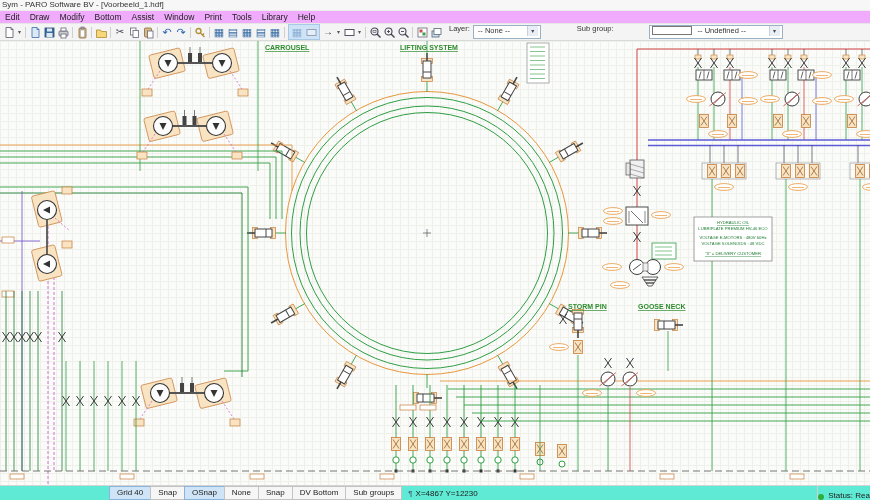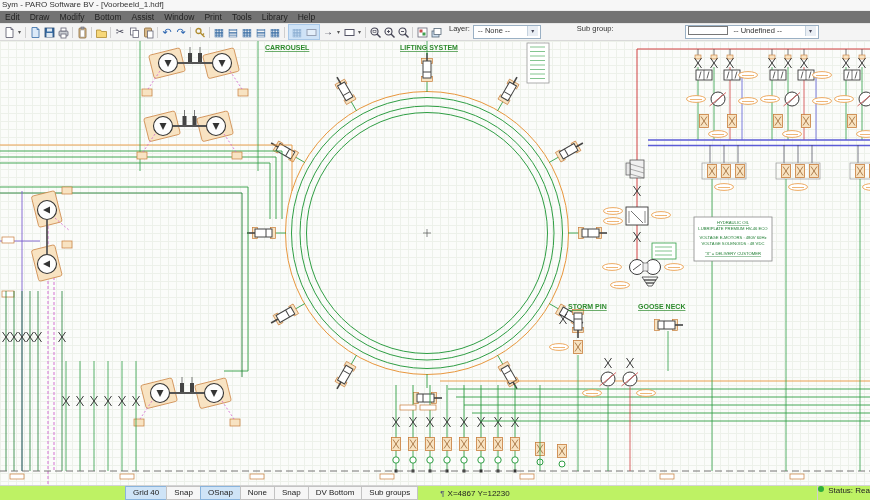--- a/index.html
+++ b/index.html
@@ -1,48 +1,48 @@
 <!DOCTYPE html>
 <html><head>
 <meta charset="utf-8">
 <style>
   html,body{margin:0;padding:0;}
   body{width:870px;height:500px;overflow:hidden;font-family:"Liberation Sans",sans-serif;background:#f0f0f0;}
   #app{width:870px;height:500px;display:flex;flex-direction:column;position:relative;}
   
   .titlebar{height:10px;background:#f7f7f7;font-size:8px;line-height:10px;color:#333;padding-left:2px;white-space:nowrap;border-bottom:1px solid #ececec;}
   
-  .menubar{height:12px;background:#737373;display:flex;align-items:center;font-size:8.5px;color:#222;border-bottom:1px solid #e6e6e6;}
+  .menubar{height:12px;background:#f0abfc;display:flex;align-items:center;font-size:8.5px;color:#222;border-bottom:1px solid #e6e6e6;}
   .menubar span{padding:0 5px;cursor:default;}
   
   .toolbar{height:16px;background:#f4f4f4;border-bottom:1px solid #d9d9d9;display:flex;align-items:center;padding-left:2px;}
   .tbtn{width:14px;height:14px;display:flex;align-items:center;justify-content:center;font-size:10px;line-height:14px;cursor:default;}
   .tbtn svg{display:block;}
   .tsep{width:1px;height:11px;background:#cfcfcf;margin:0 2px;flex:none;}
   .tcaret{width:7px;height:14px;font-size:6px;line-height:14px;color:#555;text-align:center;}
   .disgrp{display:flex;background:#cfe3f7;border:1px solid #a8c8e8;height:14px;align-items:center;padding:0 1px;margin:0 1px;}
   .disgrp .tbtn{opacity:.45;}
   .tlabel{font-size:7.5px;color:#333;margin:0 3px 8px 6px;}
   .combo{height:12px;border:1px solid #9ab0c4;background:#fff;font-size:7.5px;color:#333;display:flex;padding:0 2px;position:relative;}
   .combo .cval{flex:1;padding:0 2px;white-space:nowrap;}
   .combo .ccaret{width:10px;height:10px;background:#e9eef4;border-left:1px solid #c5d2de;font-size:6px;line-height:10px;text-align:center;color:#445;}
   .swatch{width:38px;height:7px;background:#fff;border:1px solid #777;margin-right:4px;flex:none;}
   
   #canvas{position:relative;flex:1;background-color:#fbfcfa;
     background-image:linear-gradient(#edf1ea 1px,transparent 1px),linear-gradient(90deg,#edf1ea 1px,transparent 1px);
     background-size:8px 8px;overflow:hidden;}
   #schematic{position:absolute;left:0;top:0;}
   
-  .statusbar{height:14px;background:#bef264;border-top:1px solid #d4d4d4;display:flex;align-items:stretch;font-size:8px;color:#222;gap:16px;}
+  .statusbar{height:14px;background:#5eead4;border-top:1px solid #d4d4d4;display:flex;align-items:stretch;font-size:8px;color:#222;}
   .sb-spacer{width:110px;flex:none;}
   .stoggle{border:1px solid #c3c3c3;background:#f6f6f6;padding:0 7px;line-height:12px;margin-left:-1px;cursor:default;white-space:nowrap;}
   .stoggle.active{background:#cfe4f7;border-color:#8ab4dc;}
   .sb-coords{display:flex;align-items:center;padding-left:6px;white-space:nowrap;}
   .sb-pilcrow{color:#557;margin-right:3px;font-size:8px;}
-  .sb-right{margin-left:auto;display:flex;align-items:flex-start;border-left:1px solid #d0d0d0;white-space:nowrap;overflow:hidden;}
+  .sb-right{margin-left:auto;display:flex;align-items:flex-end;border-left:1px solid #d0d0d0;white-space:nowrap;overflow:hidden;}
   .sb-dot{width:6px;height:6px;border-radius:50%;margin-right:4px;flex:none;}
 </style>
 </head>
 <body>
 
 <div id="app">
   <div class="titlebar">Sym - PARO Software BV - [Voorbeeld_1.hdf]</div>
   <div class="menubar">
       <span>Edit</span>
       <span>Draw</span>
@@ -202,21 +202,21 @@
             <rect x="4" y="2.5" width="7" height="6" fill="#fff" stroke="#567" stroke-width="0.8"></rect>
           </svg>
         </span>
       </span>
     <span class="tlabel">Layer:</span>
     <span class="combo" style="width:62px;">
       <span class="cval">-- None --</span>
       <span class="ccaret">▾</span>
     </span>
     <span class="tlabel" style="margin-left:36px;">Sub group:</span>
-    <span class="combo" style="width:128px;margin-left:68px;">
+    <span class="combo" style="width:128px;margin-left:32px;">
       <span class="swatch"></span>
       <span class="cval">-- Undefined --</span>
       <span class="ccaret">▾</span>
     </span>
   </div>
 
   <div id="canvas">
     <svg id="schematic" width="870" height="447" viewBox="0 0 870 447">
       <defs>
         <g id="cyl">

